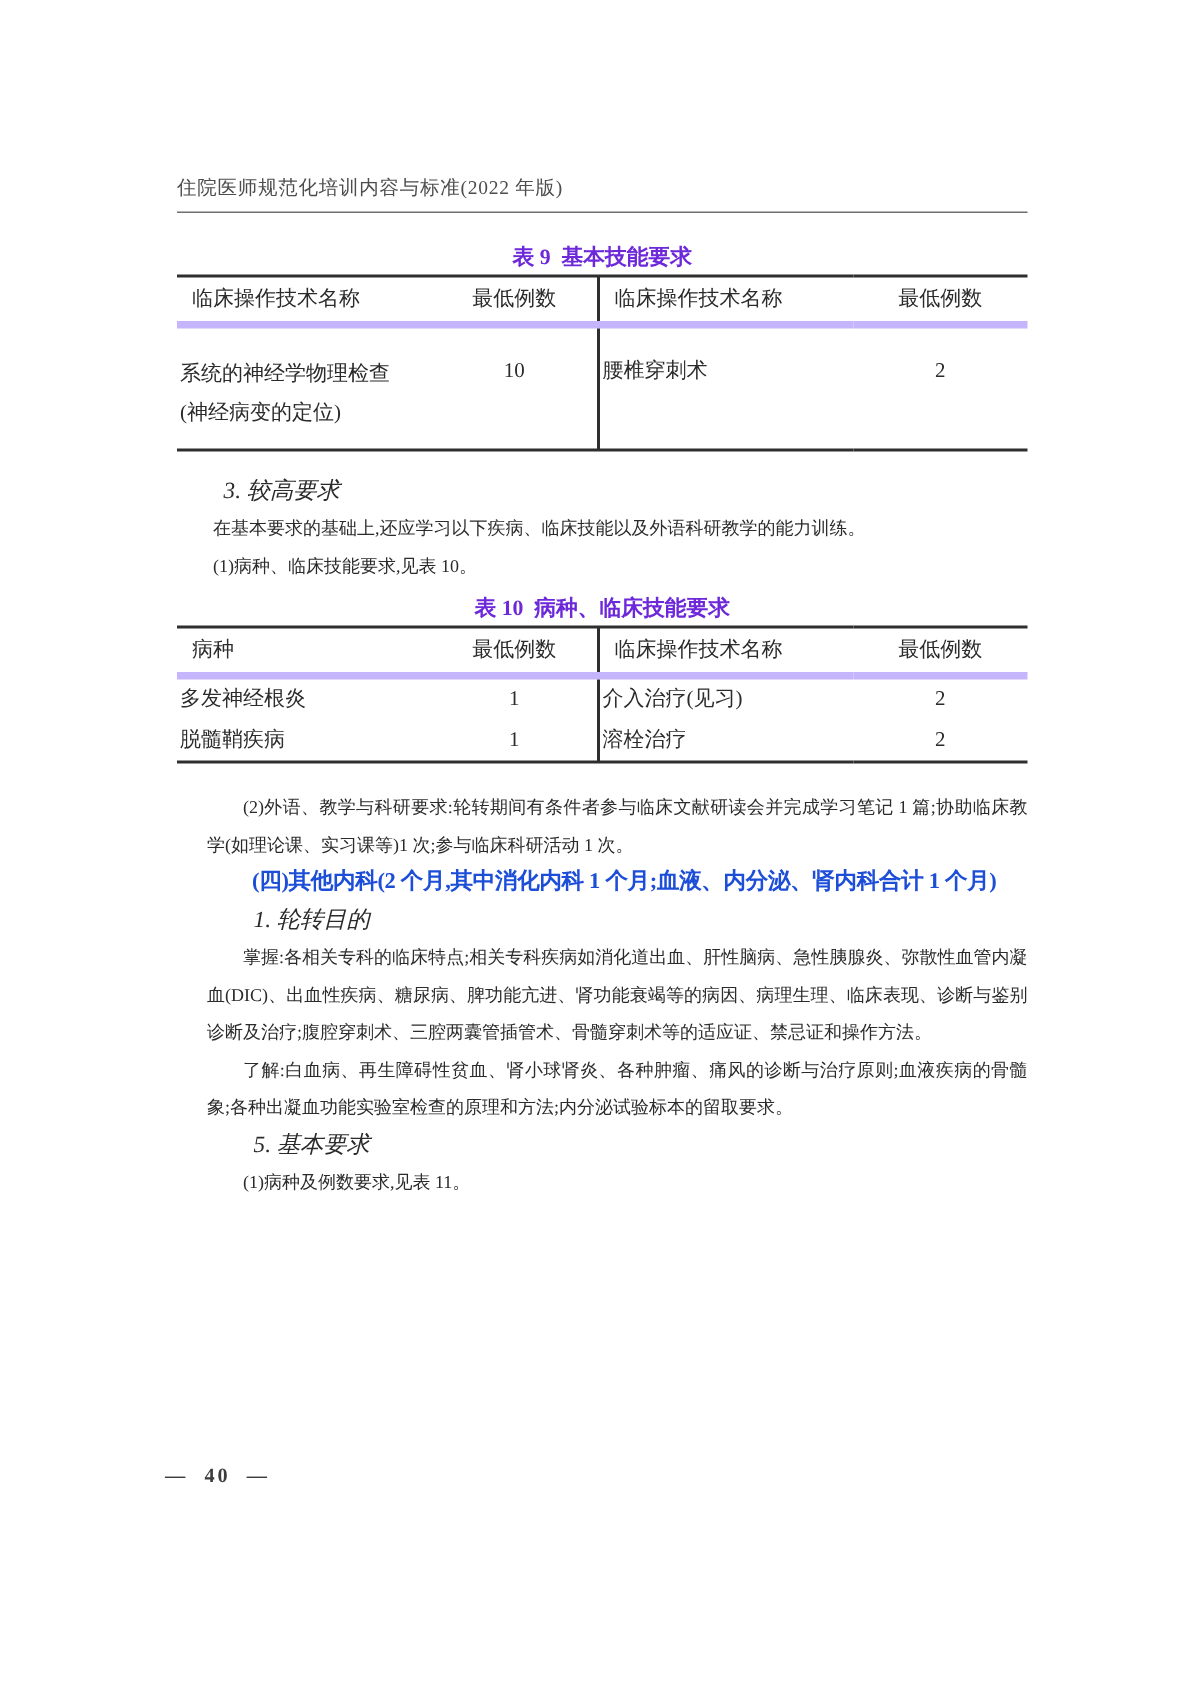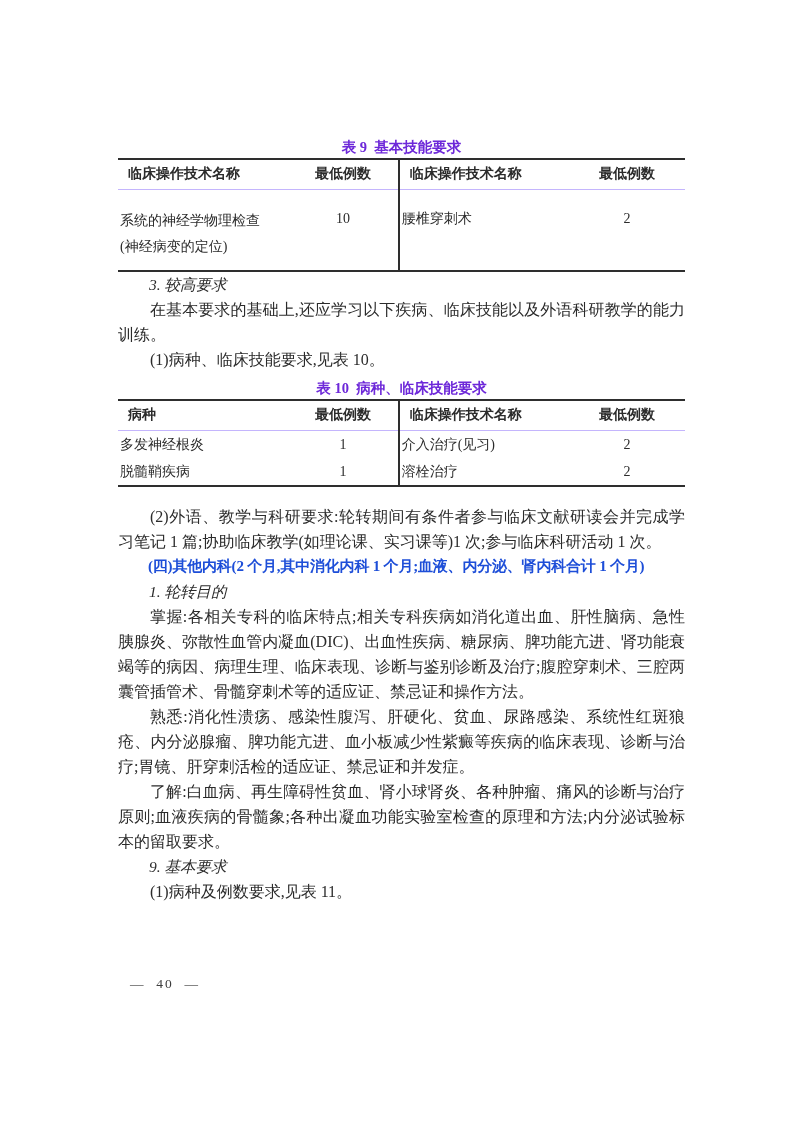--- a/index.html
+++ b/index.html
@@ -44,78 +44,80 @@
   table.data-table {
     width: 100%;
     border-collapse: collapse;
     table-layout: fixed;
     border-top: 2px solid #2e2e2e;
     border-bottom: 2px solid #2e2e2e;
     font-size: 14px;
     color: #2b2b2b;
   }
   table.data-table th {
-    font-weight: bold;
-    border-bottom: 1px solid #c4b5fd;
+    font-weight: normal;
+    border-bottom: 5px solid #c4b5fd;
     padding: 5px 0 6px 0;
     text-align: left;
   }
   table.data-table th.c-num, table.data-table td.c-num {
     text-align: center;
   }
   table.data-table th.c-name { padding-left: 10px; }
   table.data-table td.c-name { padding-left: 2px; }
   table.data-table td {
     padding: 3px 0;
     vertical-align: top;
     line-height: 21px;
   }
   table.data-table .divider {
     border-right: 2px solid #2e2e2e;
   }
   table.data-table td.tall { padding-top: 6px; padding-bottom: 10px; line-height: 26px; }
   #table9 td.c-num, #table9 td.c-name { padding-top: 18px; }
   
-  .text-block { }
+  .text-block { margin-top: 14px; }
   p.body-para {
     margin: 0;
-    font-size: 16px;
+    font-size: 12px;
     line-height: 25px;
     text-indent: 2em;
     text-align: justify;
     color: #2b2b2b;
   }
   p.kai {
     font-style: italic;
     font-size: 15.5px;
   }
   p.bold-heading {
     font-weight: bold;
     font-size: 15px;
     letter-spacing: -0.2px;
     color: #1d4ed8;
     white-space: nowrap;
   }
-  .gap-after-table { margin-top: 17px; }
+  .gap-after-table { margin-top: 17px; margin-left: 20px; }
   
   .footer-pagenum {
     position: absolute;
-    left: 130px;
+    left: 110px;
     top: 976px;
     font-size: 13.5px;
     color: #3d3d3d;
     letter-spacing: 2px;
     white-space: pre;
+    font-weight: bold;
   }
 </style>
 </head>
 <body>
 
 <div class="page-content">
 
+  <div class="doc-header">住院医师规范化培训内容与标准(2022 年版)</div>
 
   <div class="tbl-title">表 9  基本技能要求</div>
   <table class="data-table" id="table9">
     <colgroup>
       <col style="width:30%">
         <col style="width:19.5%">
       <col style="width:30%">
         <col style="width:20.5%">
     </colgroup>
     <thead>
@@ -175,21 +177,20 @@
         <td class="c-num">2</td>
       </tr>
     </tbody>
   </table>
 
   <div class="text-block gap-after-table">
     <p class="body-para">(2)外语、教学与科研要求:轮转期间有条件者参与临床文献研读会并完成学习笔记 1 篇;协助临床教学(如理论课、实习课等)1 次;参与临床科研活动 1 次。</p>
     <p class="body-para bold-heading">(四)其他内科(2 个月,其中消化内科 1 个月;血液、内分泌、肾内科合计 1 个月)</p>
     <p class="body-para kai">1. 轮转目的</p>
     <p class="body-para">掌握:各相关专科的临床特点;相关专科疾病如消化道出血、肝性脑病、急性胰腺炎、弥散性血管内凝血(DIC)、出血性疾病、糖尿病、脾功能亢进、肾功能衰竭等的病因、病理生理、临床表现、诊断与鉴别诊断及治疗;腹腔穿刺术、三腔两囊管插管术、骨髓穿刺术等的适应证、禁忌证和操作方法。</p>
-    <p class="body-para">熟悉:消化性溃疡、感染性腹泻、肝硬化、贫血、尿路感染、系统性红斑狼疮、内分泌腺瘤、脾功能亢进、血小板减少性紫癜等疾病的临床表现、诊断与治疗;胃镜、肝穿刺活检的适应证、禁忌证和并发症。</p>
     <p class="body-para">了解:白血病、再生障碍性贫血、肾小球肾炎、各种肿瘤、痛风的诊断与治疗原则;血液疾病的骨髓象;各种出凝血功能实验室检查的原理和方法;内分泌试验标本的留取要求。</p>
-    <p class="body-para kai">9. 基本要求</p>
+    <p class="body-para kai">5. 基本要求</p>
     <p class="body-para">(1)病种及例数要求,见表 11。</p>
   </div>
 
 </div>
 
 <div class="footer-pagenum">—  40  —</div>
 
 </body></html>

